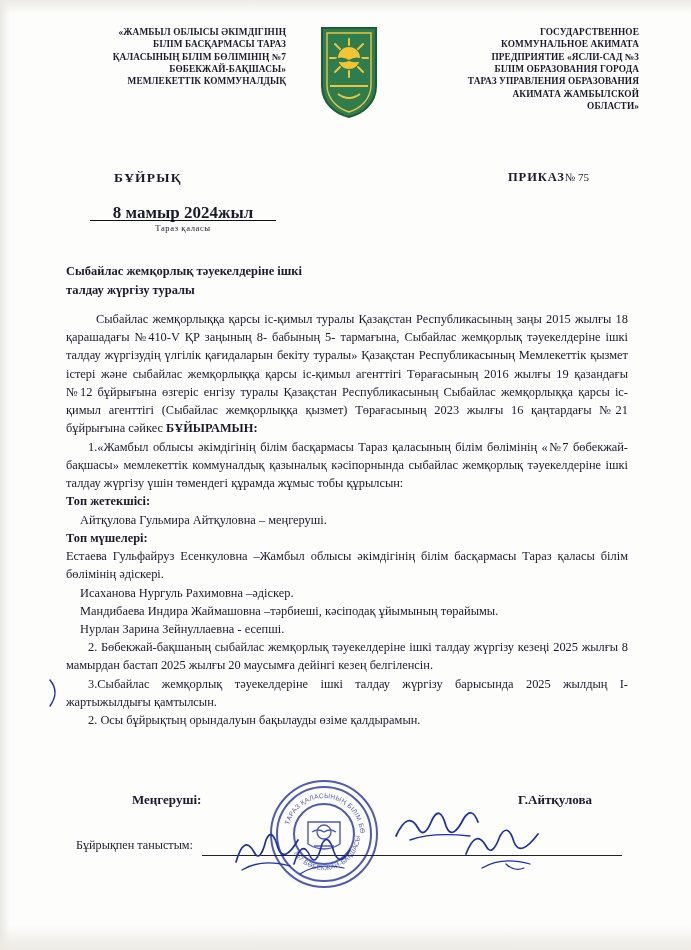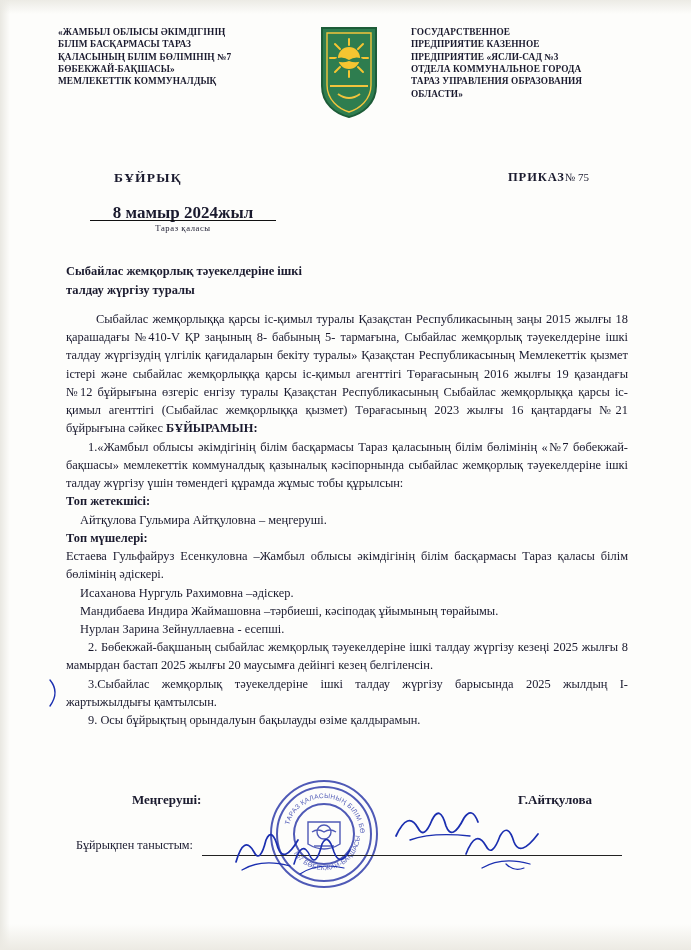--- a/index.html
+++ b/index.html
@@ -25,21 +25,21 @@
     position: absolute;
     top: 26px;
     left: 0;
     width: 691px;
     display: flex;
     justify-content: space-between;
     align-items: flex-start;
   }
   .header-block {
     width: 228px;
-    text-align: left;
+    text-align: right;
     font-size: 9.3px;
     font-weight: bold;
     line-height: 1.33;
     letter-spacing: 0.1px;
   }
   .header-left { margin-left: 58px; }
   .header-right { margin-right: 52px; }
   .header-block div { white-space: nowrap; }
 
   
@@ -199,24 +199,25 @@
   <div class="header">
     <div class="header-block header-left">
       <div>«ЖАМБЫЛ ОБЛЫСЫ ӘКІМДІГІНІҢ</div>
       <div>БІЛІМ БАСҚАРМАСЫ ТАРАЗ</div>
       <div>ҚАЛАСЫНЫҢ  БІЛІМ БӨЛІМІНІҢ  №7</div>
       <div>БӨБЕКЖАЙ-БАҚШАСЫ»</div>
       <div>МЕМЛЕКЕТТІК КОММУНАЛДЫҚ</div>
     </div>
     <div class="header-block header-right">
       <div>ГОСУДАРСТВЕННОЕ</div>
-      <div>ПРЕДПРИЯТИЕ КАЗЕННОЕ</div>
+      <div>КОММУНАЛЬНОЕ АКИМАТА</div>
       <div>ПРЕДПРИЯТИЕ «ЯСЛИ-САД №3</div>
-      <div>ОТДЕЛА КОММУНАЛЬНОЕ ГОРОДА</div>
+      <div>БІЛІМ ОБРАЗОВАНИЯ ГОРОДА</div>
       <div>ТАРАЗ УПРАВЛЕНИЯ ОБРАЗОВАНИЯ</div>
+      <div>АКИМАТА ЖАМБЫЛСКОЙ</div>
       <div>ОБЛАСТИ»</div>
     </div>
   </div>
 
   <div class="emblem">
     <svg width="62" height="96" viewBox="0 0 62 96">
 
       <path d="M4 4 H58 V62 C58 80 44 90 31 93 C18 90 4 80 4 62 Z" fill="#2e7d4f" stroke="#1d5c38" stroke-width="2"></path>
       <path d="M9 9 H53 V61 C53 76 41 85 31 88 C21 85 9 76 9 61 Z" fill="none" stroke="#f2c43d" stroke-width="1.4"></path>
 
@@ -262,21 +263,21 @@
     <p class="member">Айтқулова Гульмира Айтқуловна – меңгеруші.</p>
 
     <p class="role-head">Топ  мүшелері:</p>
     <p>Естаева Гульфайруз Есенкуловна –Жамбыл облысы әкімдігінің білім басқармасы Тараз қаласы білім бөлімінің әдіскері.</p>
     <p class="member">Исаханова Нургуль Рахимовна –әдіскер.</p>
     <p class="member">Мандибаева Индира Жаймашовна –тәрбиеші, кәсіподақ ұйымының төрайымы.</p>
     <p class="member">Нурлан Зарина Зейнуллаевна -  есепші.</p>
 
     <p class="p-indent-sm sp">2. Бөбекжай-бақшаның сыбайлас жемқорлық тәуекелдеріне ішкі талдау жүргізу кезеңі  2025 жылғы 8 мамырдан  бастап 2025 жылғы 20 маусымға  дейінгі кезең белгіленсін.</p>
     <p class="p-indent-sm sp">3.Сыбайлас жемқорлық тәуекелдеріне ішкі талдау жүргізу барысында 2025 жылдың І-жартыжылдығы қамтылсын.</p>
-    <p class="p-indent-sm sp">9. Осы бұйрықтың орындалуын бақылауды өзіме қалдырамын.</p>
+    <p class="p-indent-sm sp">2. Осы бұйрықтың орындалуын бақылауды өзіме қалдырамын.</p>
   </div>
 
   <div class="sig-row">
     <span>Меңгеруші:</span>
     <span>Г.Айтқулова</span>
   </div>
 
   <div class="stamp">
     <svg width="112" height="112" viewBox="0 0 112 112">
       <g fill="none" stroke="#2a37a8" stroke-width="2">

